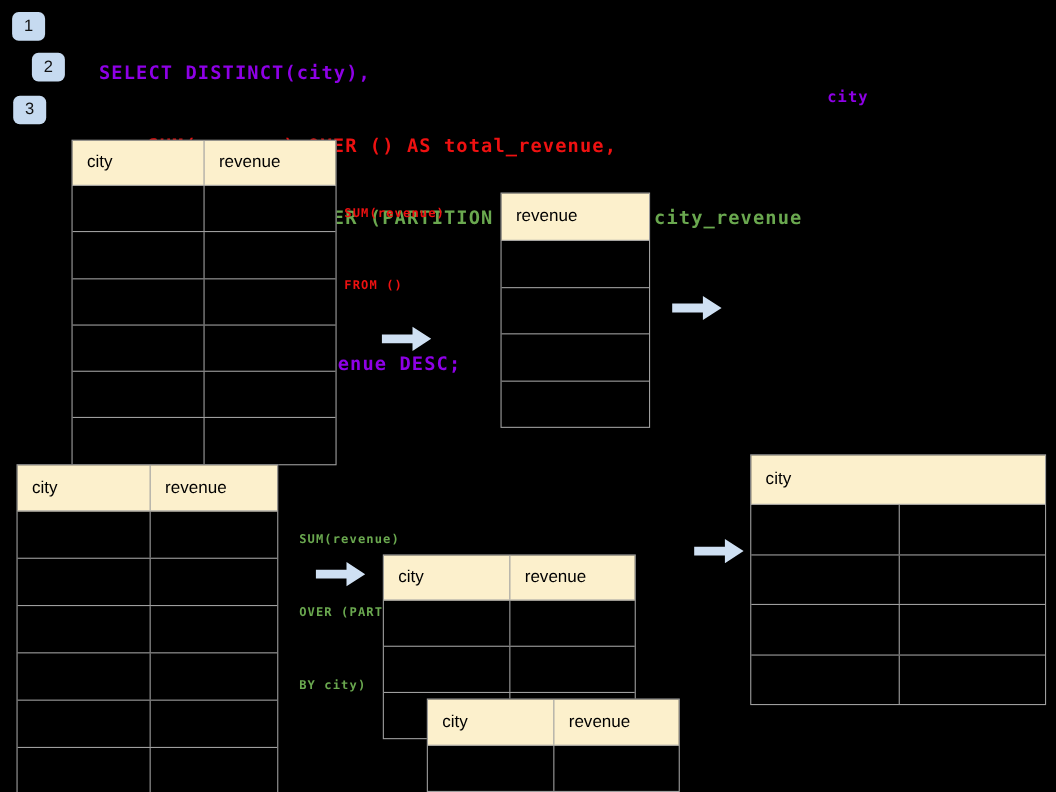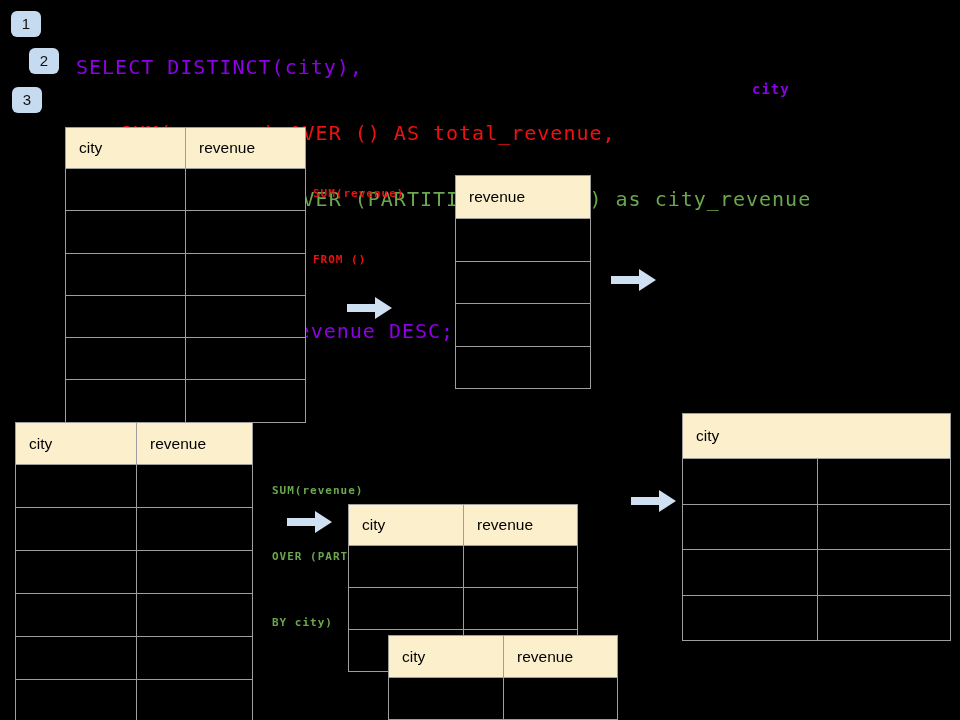--- a/index.html
+++ b/index.html
@@ -11,22 +11,22 @@
   .badge{
     position:absolute;width:30px;height:26px;border-radius:6px;
     background:var(--c-badge_fill);color:#111;
     font:15px/26px "Liberation Sans",sans-serif;text-align:center;
   }
   #badge-1{left:11px;top:11px}
   #badge-2{left:29px;top:48px}
   #badge-3{left:12px;top:87px}
   
   .code{
-    position:absolute;left:76px;top:12px;
-    font-family:"DejaVu Sans Mono",monospace;font-weight:normal;font-size:20px;
+    position:absolute;left:90px;top:12px;
+    font-family:"DejaVu Sans Mono",monospace;font-weight:bold;font-size:17px;
     line-height:22px;letter-spacing:1px;white-space:pre;
   }
   .code-line[data-color="purple"]{color:var(--c-purple)}
   .code-line[data-color="red"]{color:var(--c-red)}
   .code-line[data-color="green"]{color:var(--c-green)}
   .code-line:nth-child(2),.code-line:nth-child(3){padding-left:44px}
   .code-line:nth-child(4){padding-left:21px}
   .code-line:nth-child(5){padding-left:26px}
   
   .side-note{

